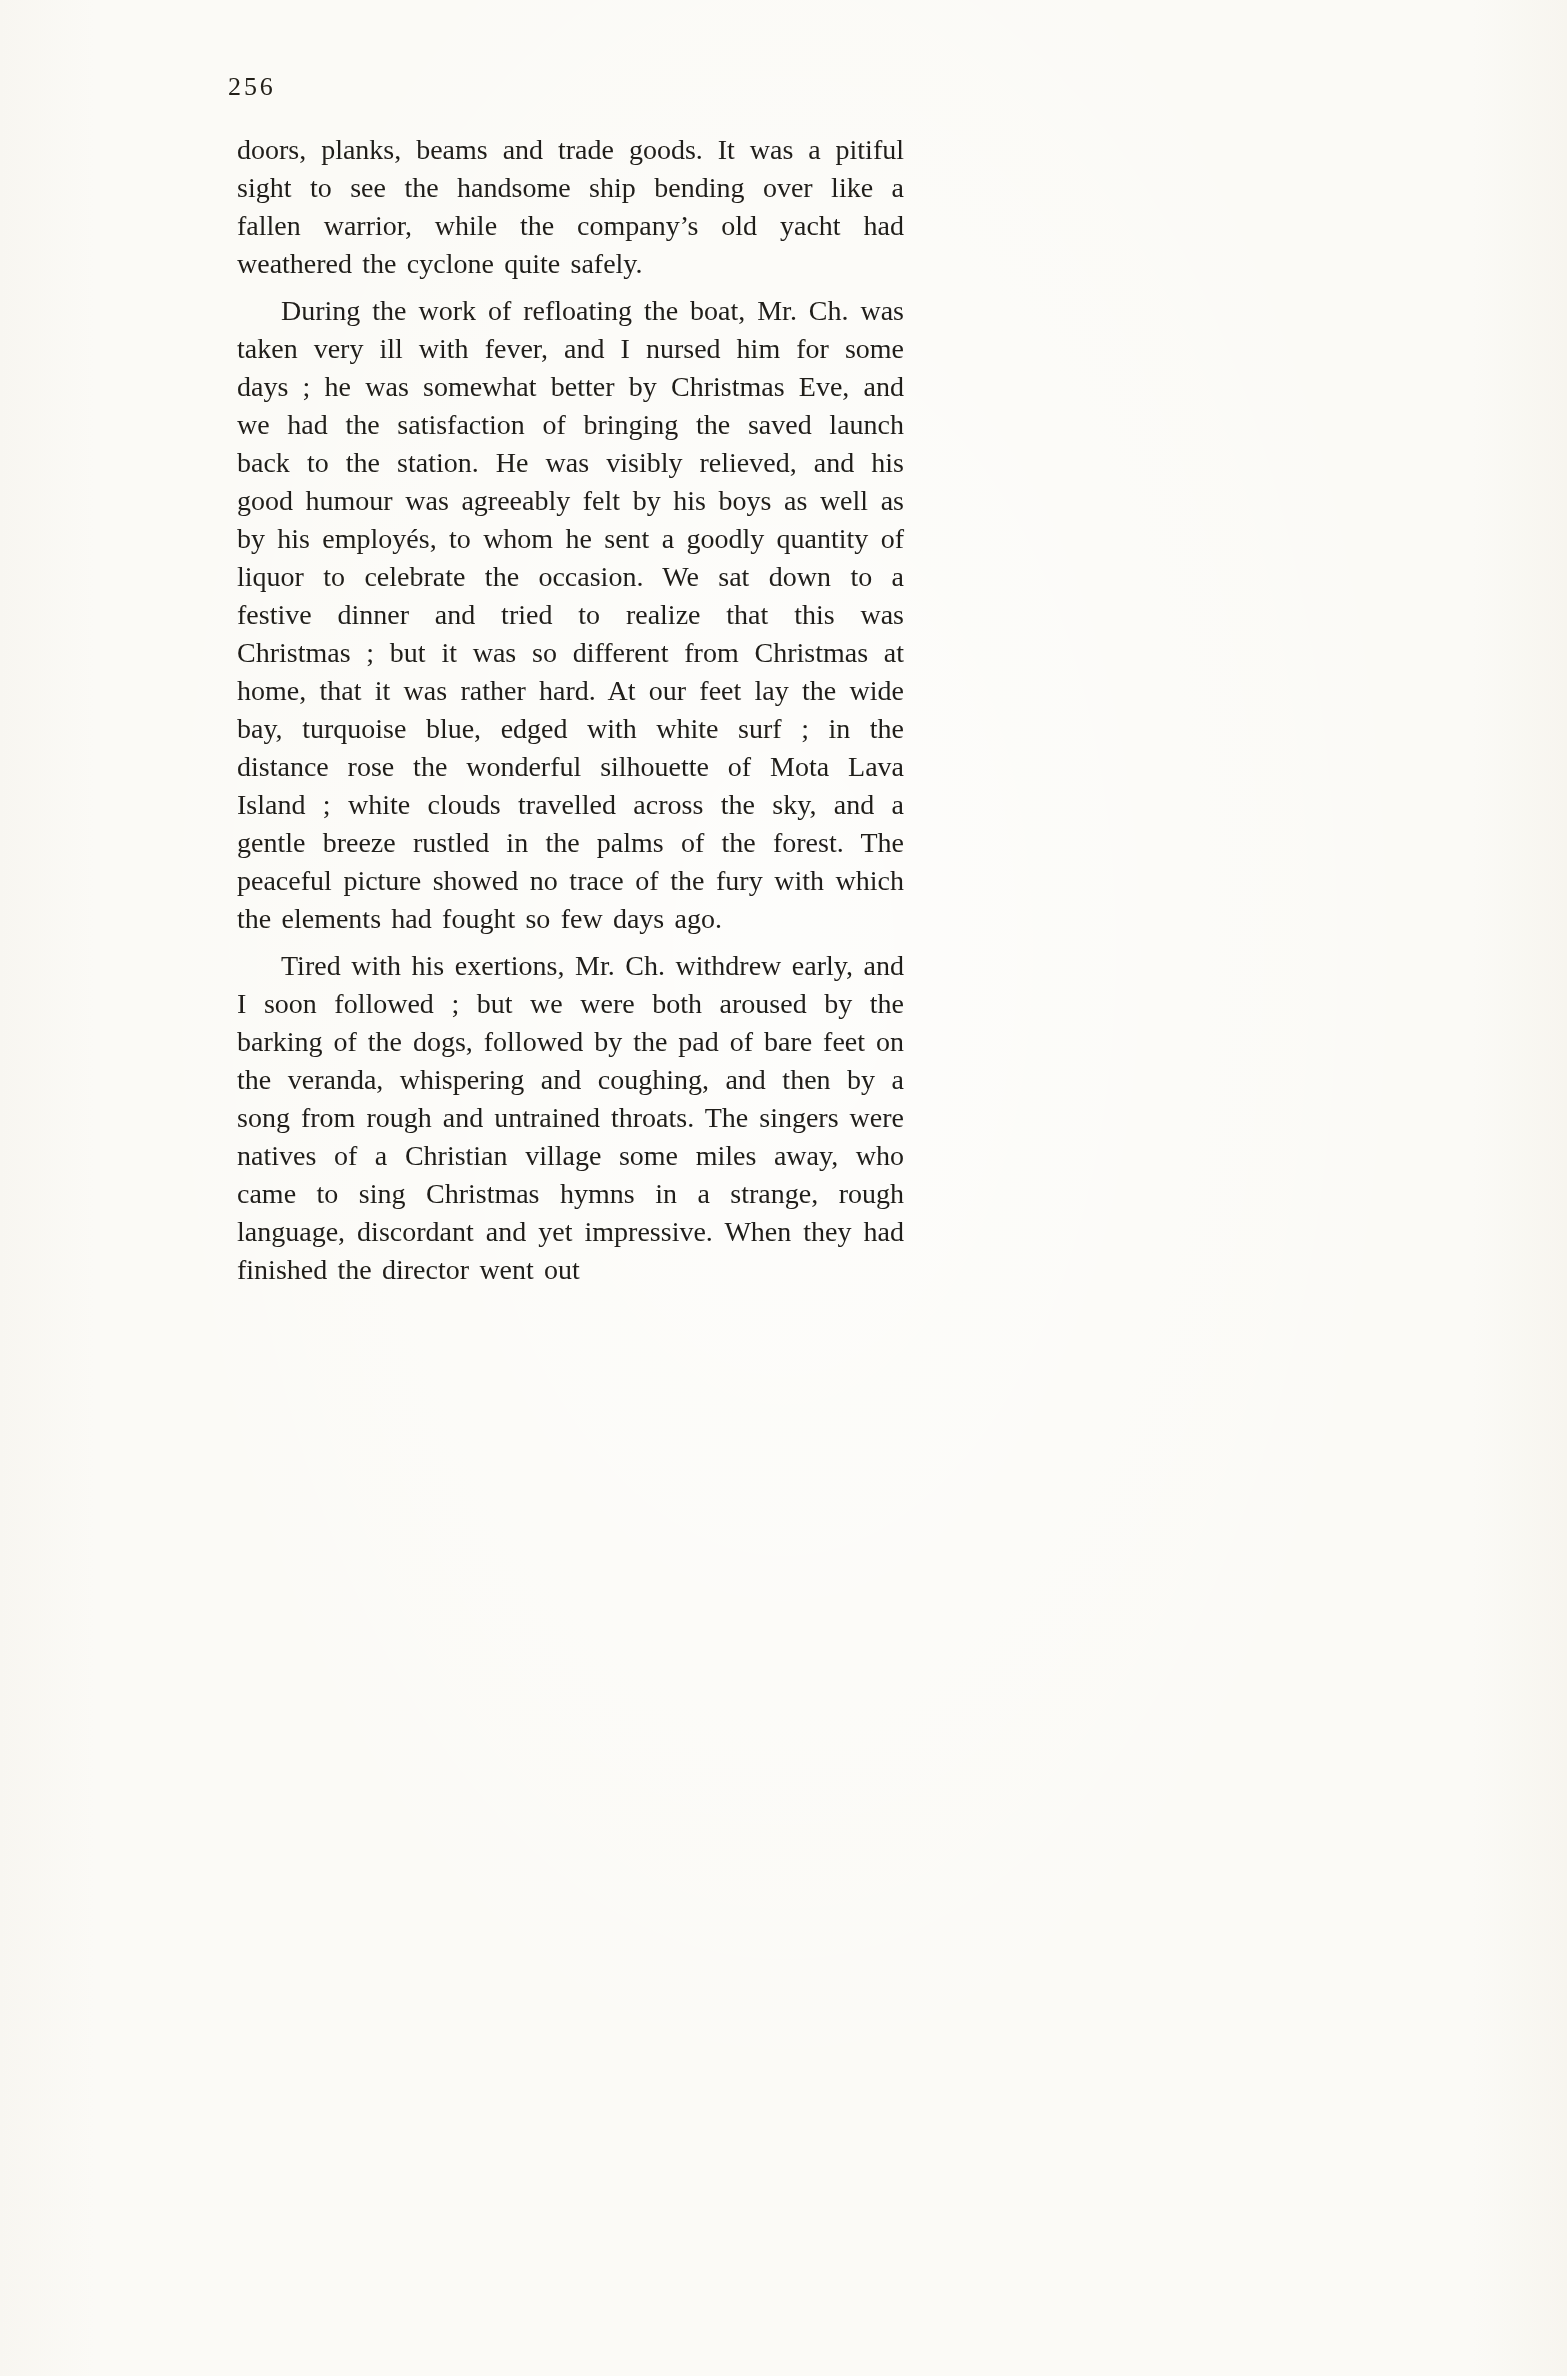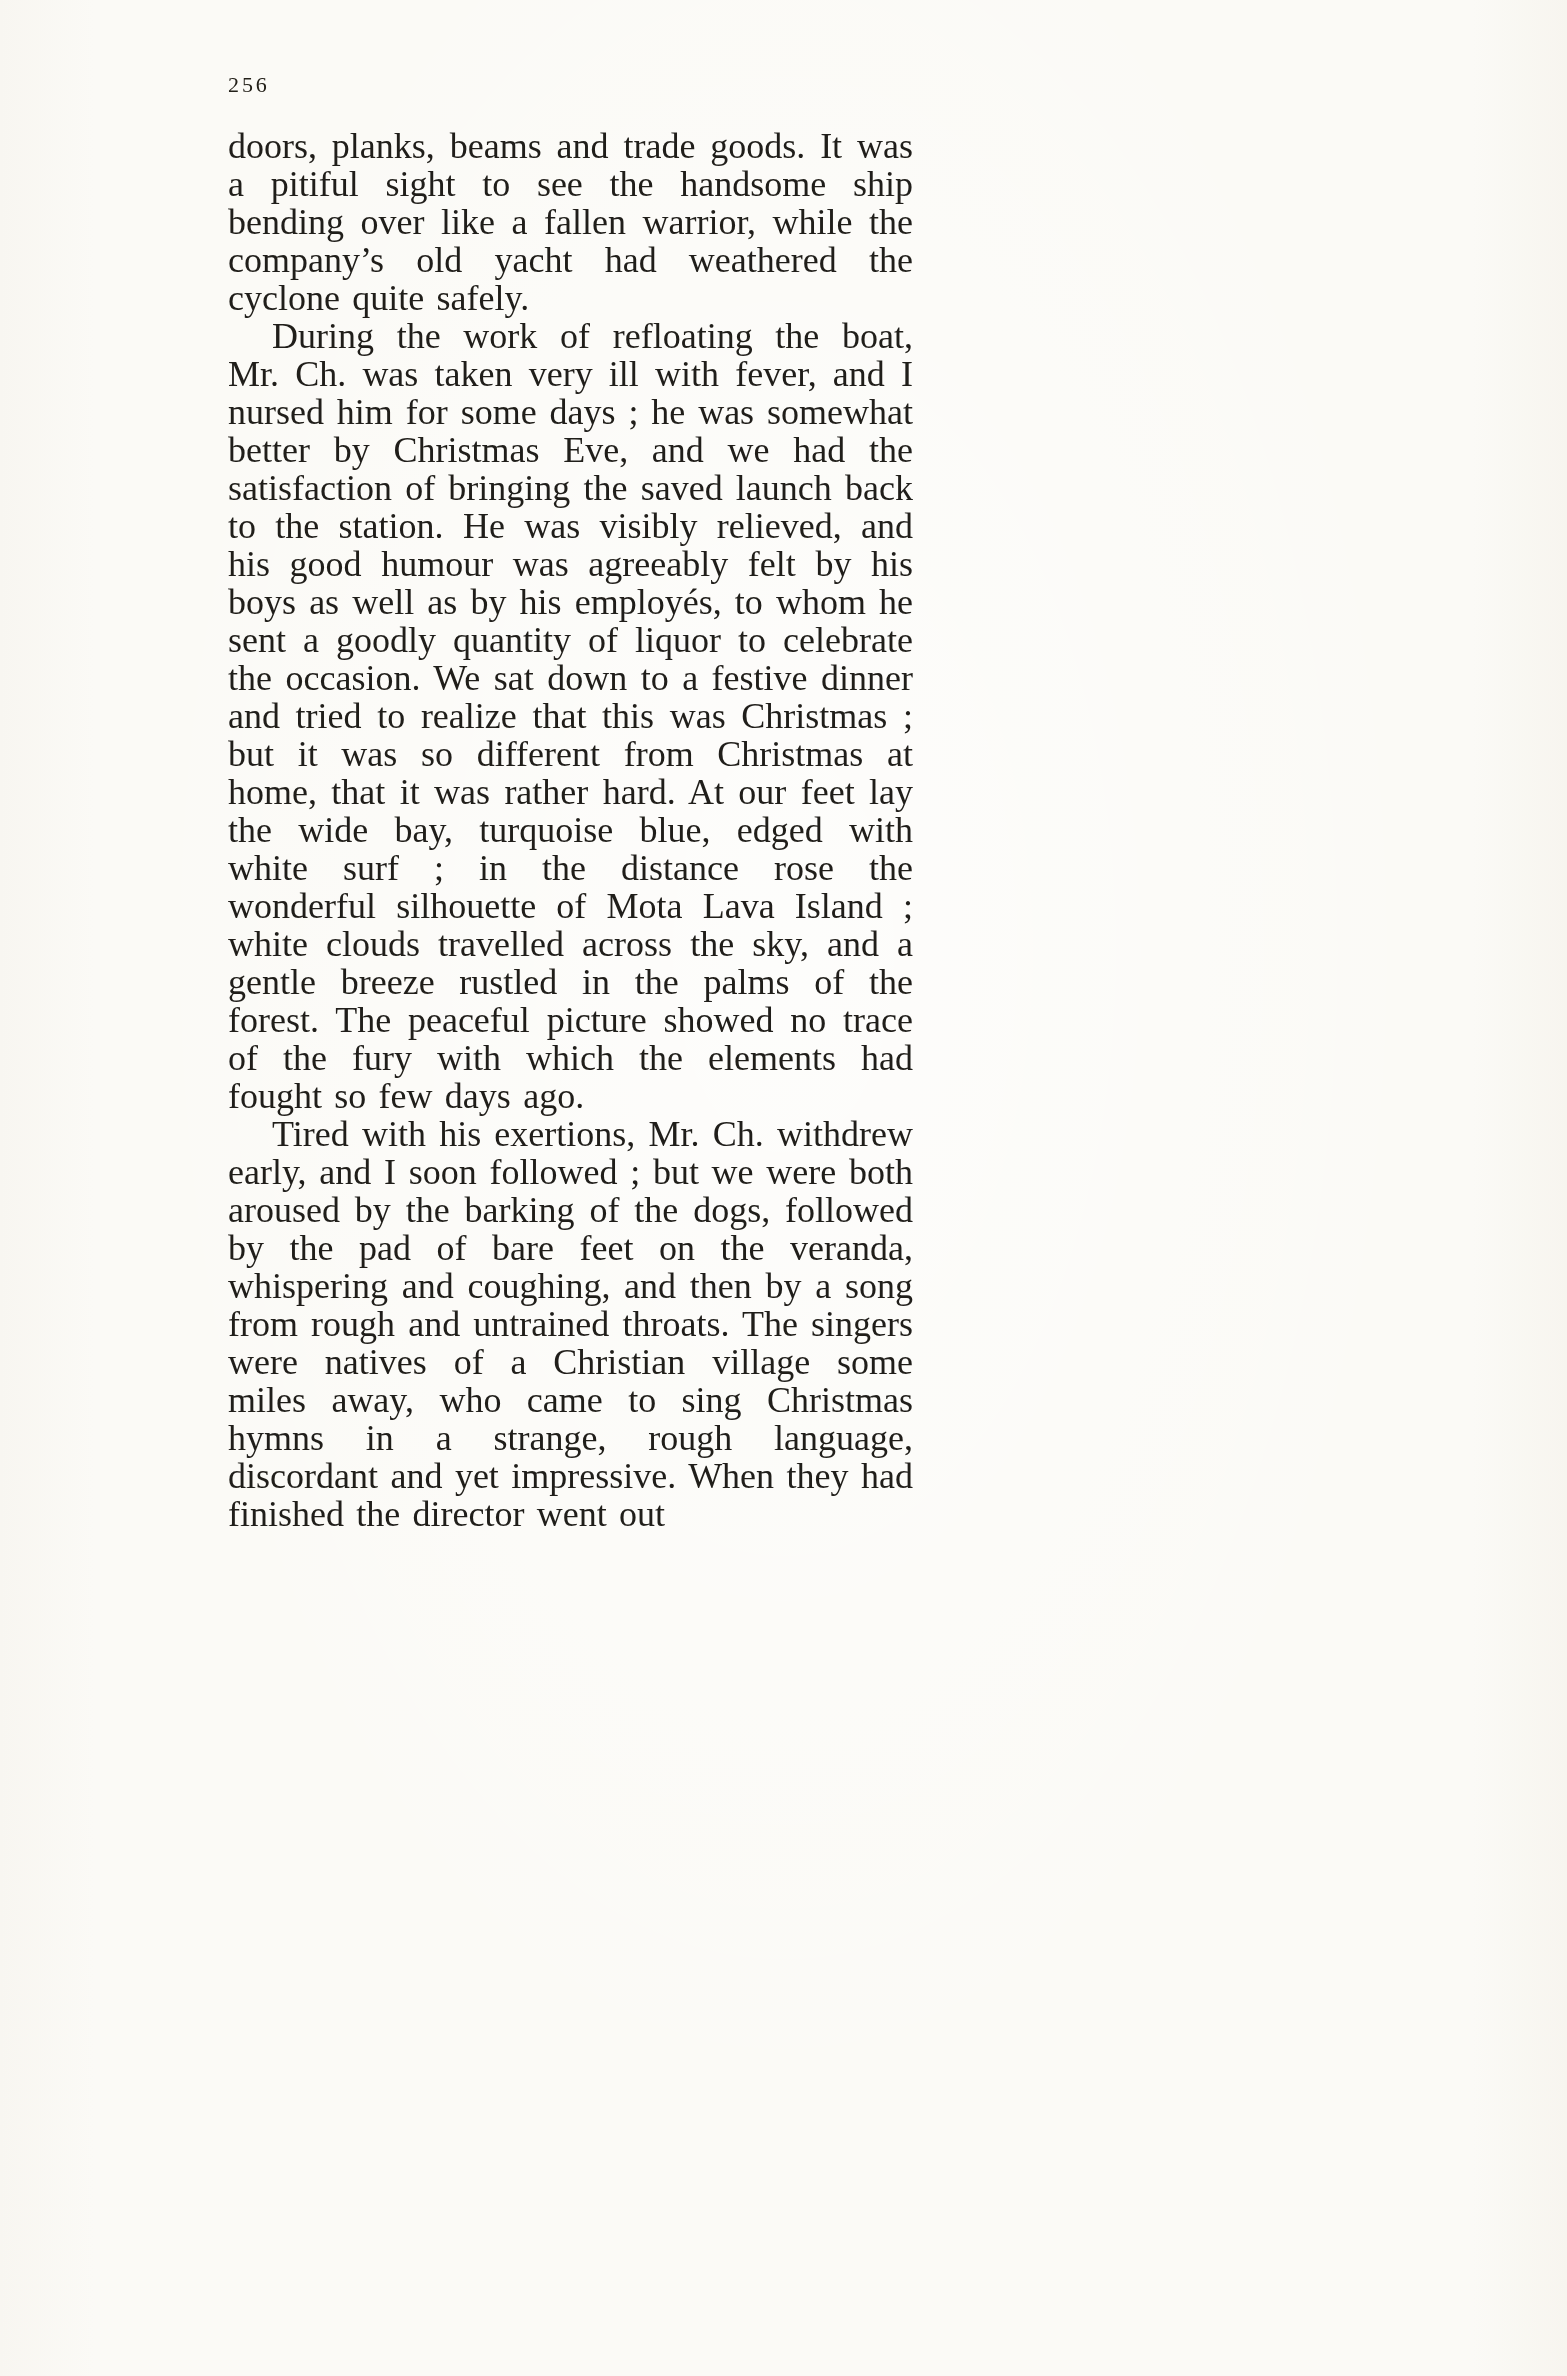--- a/index.html
+++ b/index.html
@@ -25,34 +25,34 @@
   }
   .page {
     position: absolute;
     left: 228px;
     top: 72px;
     width: 685px;
   }
   .running-header {
     display: flex;
     align-items: baseline;
-    font-size: 22px;
+    font-size: 26px;
     letter-spacing: 1.9px;
     word-spacing: 5.7px;
     white-space: nowrap;
     margin: 0 0 28.5px 0;
     color: #232019;
   }
   .running-header .page-number {
     margin-right: 28.5px;
     letter-spacing: 2.9px;
   }
   .body-text p {
-    margin: 0;
-    font-size: 36px;
+    margin: 9px;
+    font-size: 28px;
     line-height: 38px;
     text-align: justify;
     word-spacing: 3.3px;
     color: #201e1a;
   }
   .body-text p.indent {
     text-indent: 44px;
     font-family: Liberation Serif, serif;
   }
 </style>

